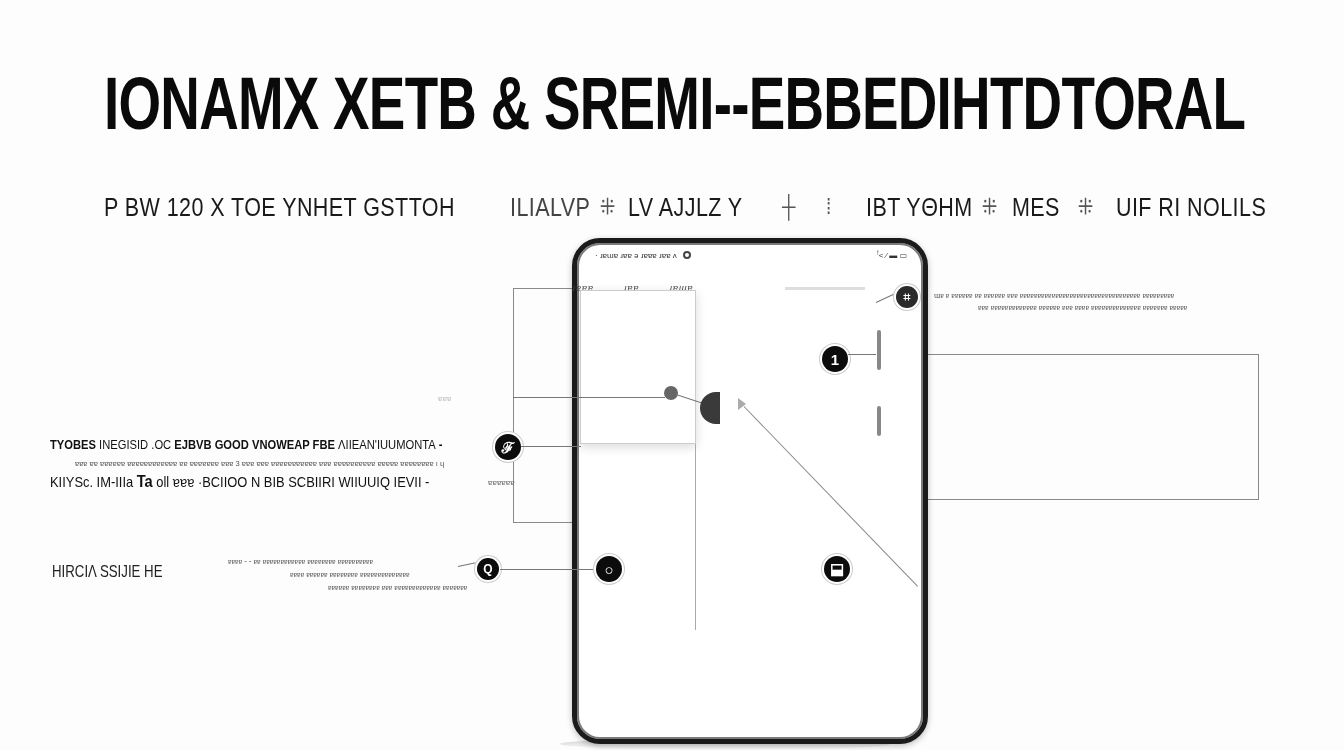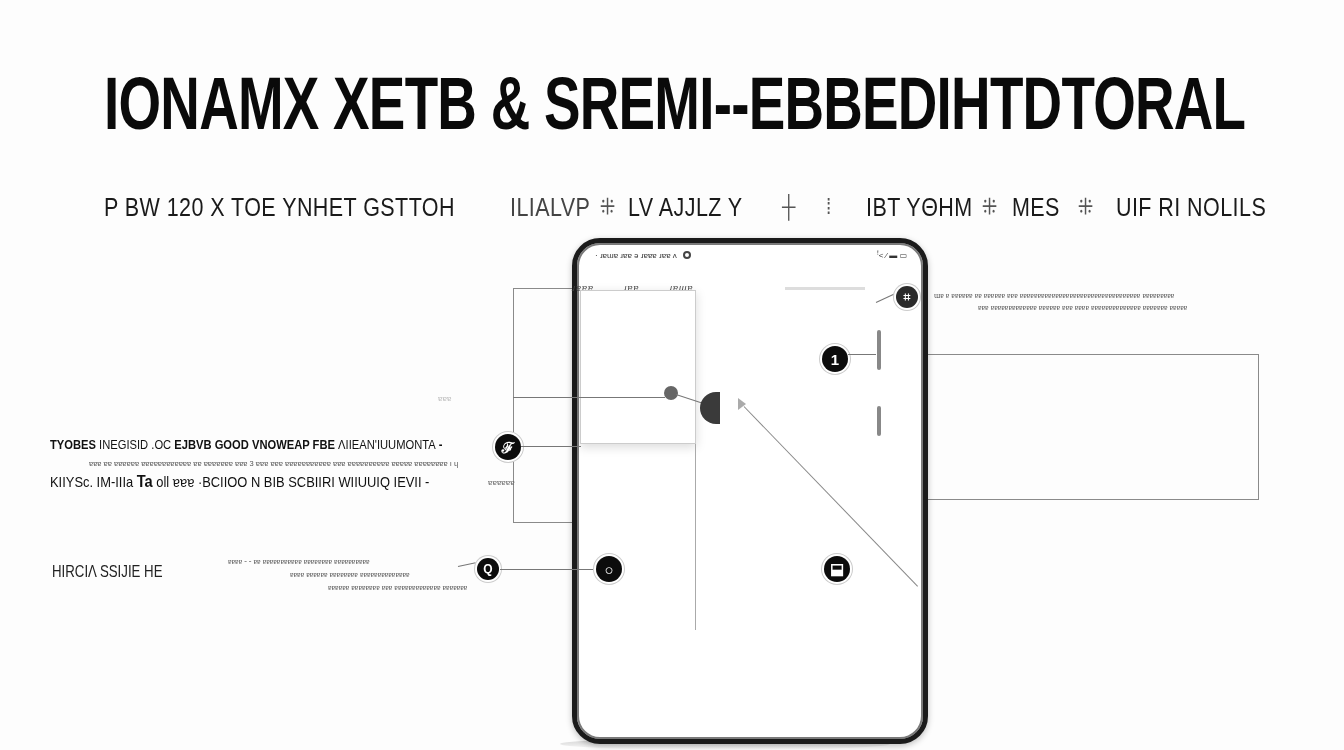--- a/index.html
+++ b/index.html
@@ -58,21 +58,21 @@
   }
   .marker.small { width: 22px; height: 22px; font-size: 12px; }
 
   .half-dot { position: absolute; left: 700px; top: 392px; width: 20px; height: 32px; background: #3a3a3a; border-radius: 20px 0 0 20px; }
   .grey-dot { position: absolute; left: 664px; top: 386px; width: 14px; height: 14px; background: #666; border-radius: 50%; }
   .arrow-tip { position: absolute; left: 738px; top: 398px; width: 0; height: 0; border-left: 8px solid #aaa; border-top: 6px solid transparent; border-bottom: 6px solid transparent; }
 
   .note { position: absolute; font-size: 8px; line-height: 12px; color: #555; white-space: nowrap; font-family: Liberation Serif, serif; }
   .left-head { position: absolute; left: 50px; top: 437px; font-size: 13px; font-weight: 700; white-space: nowrap; transform: scaleX(0.86); transform-origin: left top; }
   .left-head .thin { font-weight: 400; }
-  .left-line2 { position: absolute; left: 68px; top: 459px; font-size: 7.5px; color: #555; white-space: nowrap; padding-left: 21px; }
+  .left-line2 { position: absolute; left: 54px; top: 459px; font-size: 7.5px; color: #555; white-space: nowrap; padding-left: 21px; }
   .left-line3 { position: absolute; left: 50px; top: 472px; font-size: 15px; white-space: nowrap; transform: scaleX(0.86); transform-origin: left top; }
   .left-line3 b { font-size: 17px; }
   .tiny-label { position: absolute; font-size: 8px; color: #666; white-space: nowrap; }
   .mc-label { position: absolute; left: 52px; top: 562px; font-size: 17px; white-space: nowrap; transform: scaleX(0.78); transform-origin: left top; color: #222; }
 </style>
 </head>
 <body>
 
 <div class="title">IONAMX XETB &amp; SREMI--EBBEDIHTDTORAL</div>
 
@@ -139,21 +139,21 @@
 <div class="left-line2">ɐɐɐ ɐɐ ɐɐɐɐɐɐ ɐɐɐɐɐɐɐɐɐɐɐɐ ɐɐ ɐɐɐɐɐɐɐ ɐɐɐ 3 ɐɐɐ ɐɐɐ ɐɐɐɐɐɐɐɐɐɐɐ ɐɐɐ ɐɐɐɐɐɐɐɐɐɐ ɐɐɐɐɐ ɐɐɐɐɐɐɐɐ ı ɥ</div>
 <div class="left-line3">
   <span>KIIYSc. IM-IIIa</span>
   <b>Ta</b>
   <span>oll   ɐɐɐ ·BCIIOO N BIB SCBIIRI WIIUUIQ IEVII -</span>
 </div>
 <div class="tiny-label" style="left:488px; top:478px;">ɐɐɐɐɐɐ</div>
 <div class="tiny-label" style="left:438px; top:394px; color:#bbb;">ɐɐɐ</div>
 
 <div class="mc-label">HIRCIΛ SSIJIE HE</div>
-<div class="note" style="left:228px; top:556px;">ɐɐɐɐ  -  -  ɐɐ ɐɐɐɐɐɐɐɐɐɐɐ ɐɐɐɐɐɐɐɐ ɐɐɐɐɐɐɐɐɐɐ</div>
+<div class="note" style="left:228px; top:556px;">ɐɐɐɐ  -  -  ɐɐ ɐɐɐɐɐɐɐɐɐɐɐɐ ɐɐɐɐɐɐɐɐ ɐɐɐɐɐɐɐɐɐɐ</div>
 <div class="note" style="left:290px; top:569px;">ɐɐɐɐ ɐɐɐɐɐɐ ɐɐɐɐɐɐɐɐ ɐɐɐɐɐɐɐɐɐɐɐɐɐɐ</div>
 <div class="note" style="left:284px; top:582px;margin-left:44px;">ɐɐɐɐɐɐ ɐɐɐɐɐɐɐɐ ɐɐɐ ɐɐɐɐɐɐɐɐɐɐɐɐɐ ɐɐɐɐɐɐɐ</div>
 <div class="line" style="left:458px; top:566px; width:18px; transform:rotate(-12deg);"></div>
 <div class="marker small" style="left:477px; top:558px;">Q</div>
 <div class="line" style="left:500px; top:569px; width:96px;"></div>
 
 <div class="marker" style="left:596px; top:556px;">○</div>
 <div class="marker" style="left:824px; top:556px;">⬓</div>
 
 </body></html>

